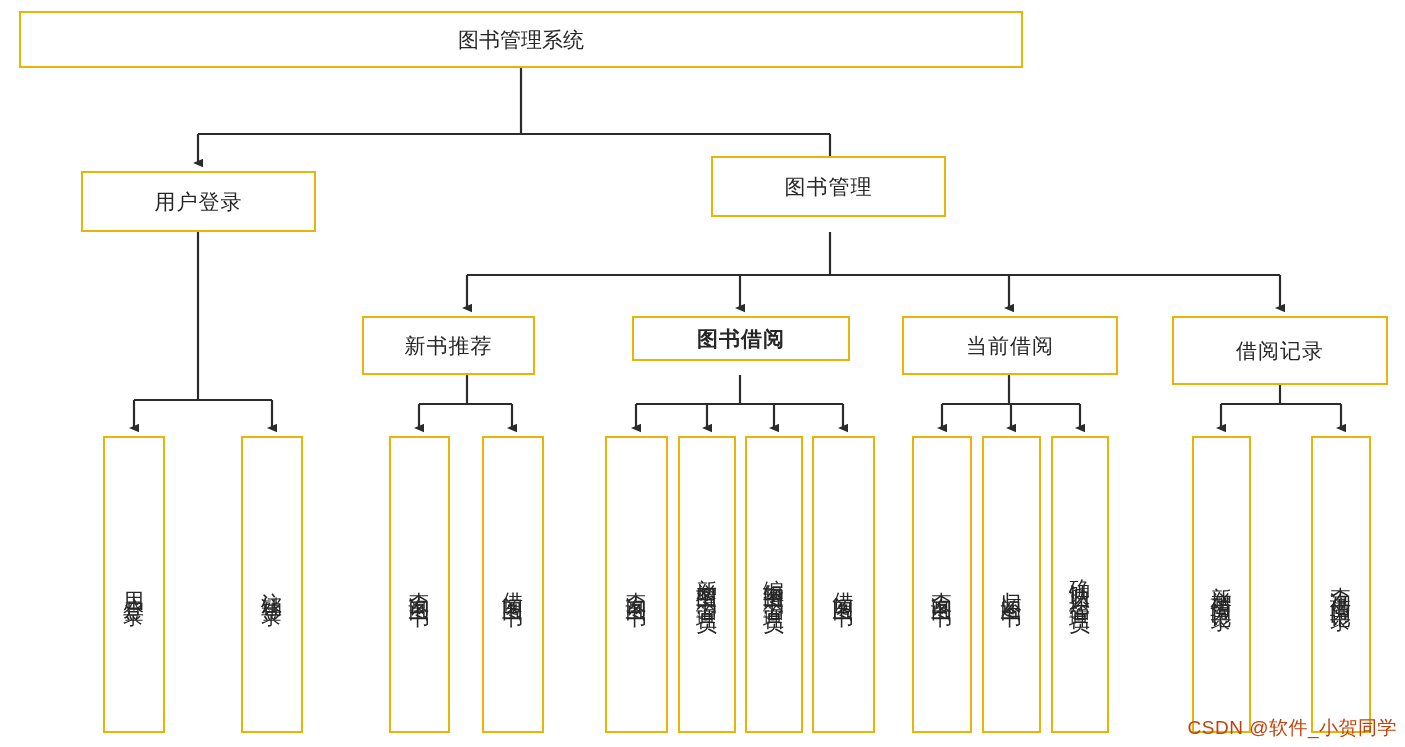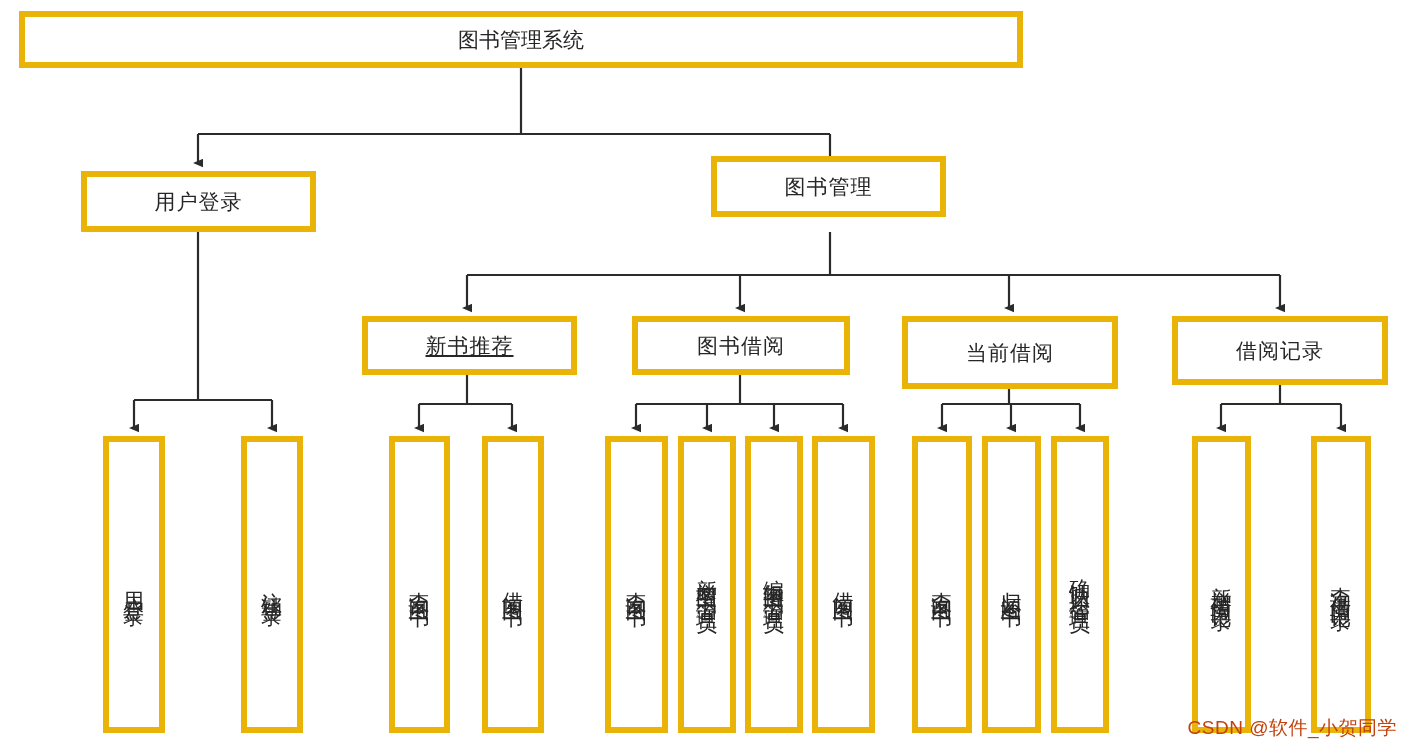--- a/index.html
+++ b/index.html
@@ -6,21 +6,21 @@
   body{
     font-family:"Liberation Sans","DejaVu Sans",sans-serif;
     width:1405px;height:747px;position:relative;overflow:hidden;
   }
   #canvas{position:absolute;left:0;top:0;width:1405px;height:747px;}
   svg.wires{position:absolute;left:0;top:0;width:1405px;height:747px;pointer-events:none;}
   .node{
     position:absolute;
     box-sizing:border-box;
     background:#ffffff;
-    border:6px solid #eab308;
+    border:2px solid #eab308;
     display:flex;align-items:center;justify-content:center;
     color:#262626;
   }
   .node.h{ font-size:21px; letter-spacing:1px; }
   .node.root{ font-size:21px; }
   .node.leaf{
     writing-mode:vertical-rl;
     text-orientation:upright;
     font-size:21px;
     letter-spacing:5px;
@@ -104,27 +104,27 @@
     <span>图书管理系统</span>
   </div>
 
   <div class="node h" style="left:81px;top:171px;width:235px;height:61px;">
     <span>用户登录</span>
   </div>
   <div class="node h" style="left:711px;top:156px;width:235px;height:61px;">
     <span>图书管理</span>
   </div>
 
-  <div class="node h" style="left:362px;top:316px;width:215px;height:59px;text-decoration:underline;">
+  <div class="node h" style="left:362px;top:316px;width:173px;height:59px;">
     <span>新书推荐</span>
   </div>
-  <div class="node h" style="left:632px;top:316px;width:218px;height:59px;">
+  <div class="node h" style="left:632px;top:316px;width:218px;height:45px;font-weight:bold;">
     <span>图书借阅</span>
   </div>
-  <div class="node h" style="left:902px;top:316px;width:216px;height:73px;">
+  <div class="node h" style="left:902px;top:316px;width:216px;height:59px;">
     <span>当前借阅</span>
   </div>
   <div class="node h" style="left:1172px;top:316px;width:216px;height:69px;">
     <span>借阅记录</span>
   </div>
 
   <div class="node leaf" style="left:103px;top:436px;width:62px;height:297px;">
     <span class="leaf-txt">用户登录</span>
   </div>
   <div class="node leaf" style="left:241px;top:436px;width:62px;height:297px;">

